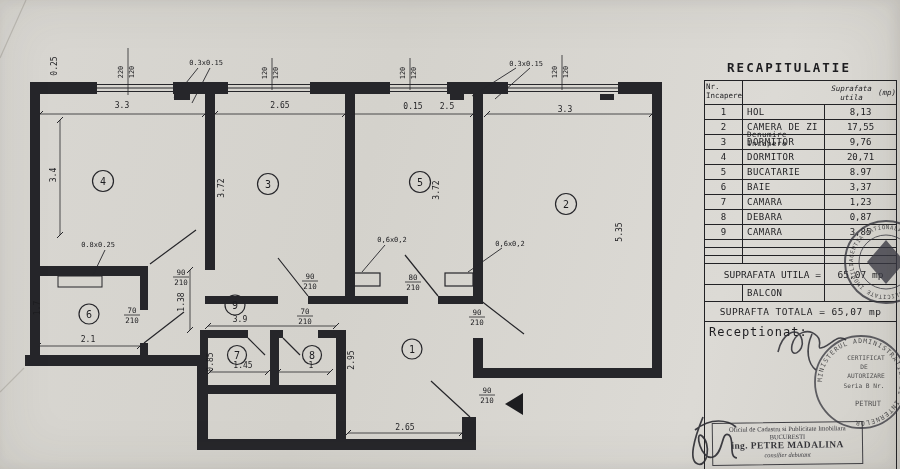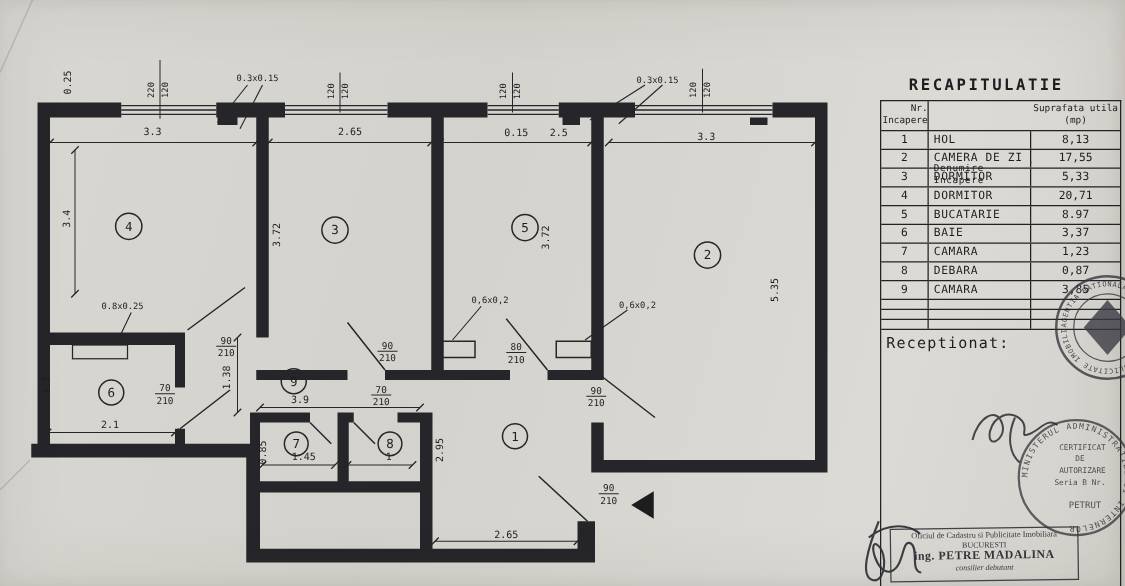--- a/index.html
+++ b/index.html
@@ -11,28 +11,28 @@
   .canvas::after{content:"";position:absolute;inset:0;pointer-events:none;
     box-shadow:inset 0 0 55px rgba(60,55,45,.10), inset -4px 0 12px rgba(60,55,45,.08);}
   svg{position:absolute;left:0;top:0;}
   svg text{fill:#1d1d20;font-family:"DejaVu Sans Mono", monospace;}
   
   .form-title{position:absolute;left:692px;top:60px;width:194px;text-align:center;
     font-size:12.5px;font-weight:bold;letter-spacing:2px;}
   .formbox{position:absolute;left:704px;top:80px;width:193px;height:389px;
     border:1.5px solid #222225;border-bottom:none;box-sizing:border-box;font-size:9px;}
   .trow{display:flex;border-bottom:1px solid #222225;box-sizing:border-box;align-items:stretch;}
-  .cell{box-sizing:border-box;display:flex;align-items:center;text-align:right;}
+  .cell{box-sizing:border-box;display:flex;align-items:center;}
   .c1{width:38px;justify-content:center;border-right:1px solid #222225;}
   .c2{width:82px;padding-left:4px;letter-spacing:.5px;border-right:1px solid #222225;}
   .c3{flex:1;justify-content:center;}
   .hdr{height:24px;font-size:7.5px;line-height:8.5px;}
   .hdr .c1{justify-content:flex-start;padding-left:1px;align-items:flex-start;padding-top:2px;}
   .hdr .c2{align-items:flex-start;padding-top:2px;margin-top:48px;}
-  .hdr .c3{flex-direction:column;justify-content:flex-start;padding-top:2px;text-align:center;}
+  .hdr .c3{flex-direction:row;justify-content:flex-start;padding-top:2px;text-align:center;font-style:italic;}
   .r{height:15px;}
   .empty{height:8px;}
   .suprow{height:21px;font-size:9.5px;}
   .suprow .merged{width:120px;justify-content:flex-end;padding-right:3px;border-right:1px solid #222225;}
   .balrow{height:17px;}
   .totrow{height:19px;justify-content:center;align-items:center;display:flex;font-size:9.5px;letter-spacing:.5px;}
   .secrow{position:relative;}
   .seclabel{position:absolute;left:4px;top:3px;font-size:12px;letter-spacing:1px;}
   .exec{height:75px;}
   .recep{height:73px;border-bottom:none;}
@@ -251,21 +251,21 @@
         <div class="cell c3">8,13</div>
       </div>
     <div class="trow r">
         <div class="cell c1">2</div>
         <div class="cell c2">CAMERA DE ZI</div>
         <div class="cell c3">17,55</div>
       </div>
     <div class="trow r">
         <div class="cell c1">3</div>
         <div class="cell c2">DORMITOR</div>
-        <div class="cell c3">5,33</div>
+        <div class="cell c3">9,76</div>
       </div>
     <div class="trow r">
         <div class="cell c1">4</div>
         <div class="cell c2">DORMITOR</div>
         <div class="cell c3">20,71</div>
       </div>
     <div class="trow r">
         <div class="cell c1">5</div>
         <div class="cell c2">BUCATARIE</div>
         <div class="cell c3">8.97</div>
@@ -297,20 +297,32 @@
       </div>
     <div class="trow empty">
         <div class="cell c1"></div>
         <div class="cell c2"></div>
         <div class="cell c3"></div>
       </div>
     <div class="trow empty">
         <div class="cell c1"></div>
         <div class="cell c2"></div>
         <div class="cell c3"></div>
+      </div>
+    <div class="trow suprow">
+      <div class="cell merged">SUPRAFATA UTILA =</div>
+      <div class="cell c3">65,07 mp</div>
+    </div>
+    <div class="trow balrow">
+      <div class="cell c1"></div>
+        <div class="cell c2">BALCON</div>
+        <div class="cell c3"></div>
+    </div>
+    <div class="totrow" style="border-bottom:1px solid #222225;">
+        <span>SUPRAFTA TOTALA = 65,07 mp</span>
       </div>
     <div class="secrow recep">
       <span class="seclabel">Receptionat:</span>
     </div>
   </div>
 
   <div class="stampbox">
     <div class="sb1">Oficiul de Cadastru si Publicitate Imobiliara</div>
     <div class="sb2">BUCURESTI</div>
     <div class="sb3">ing. PETRE MADALINA</div>

